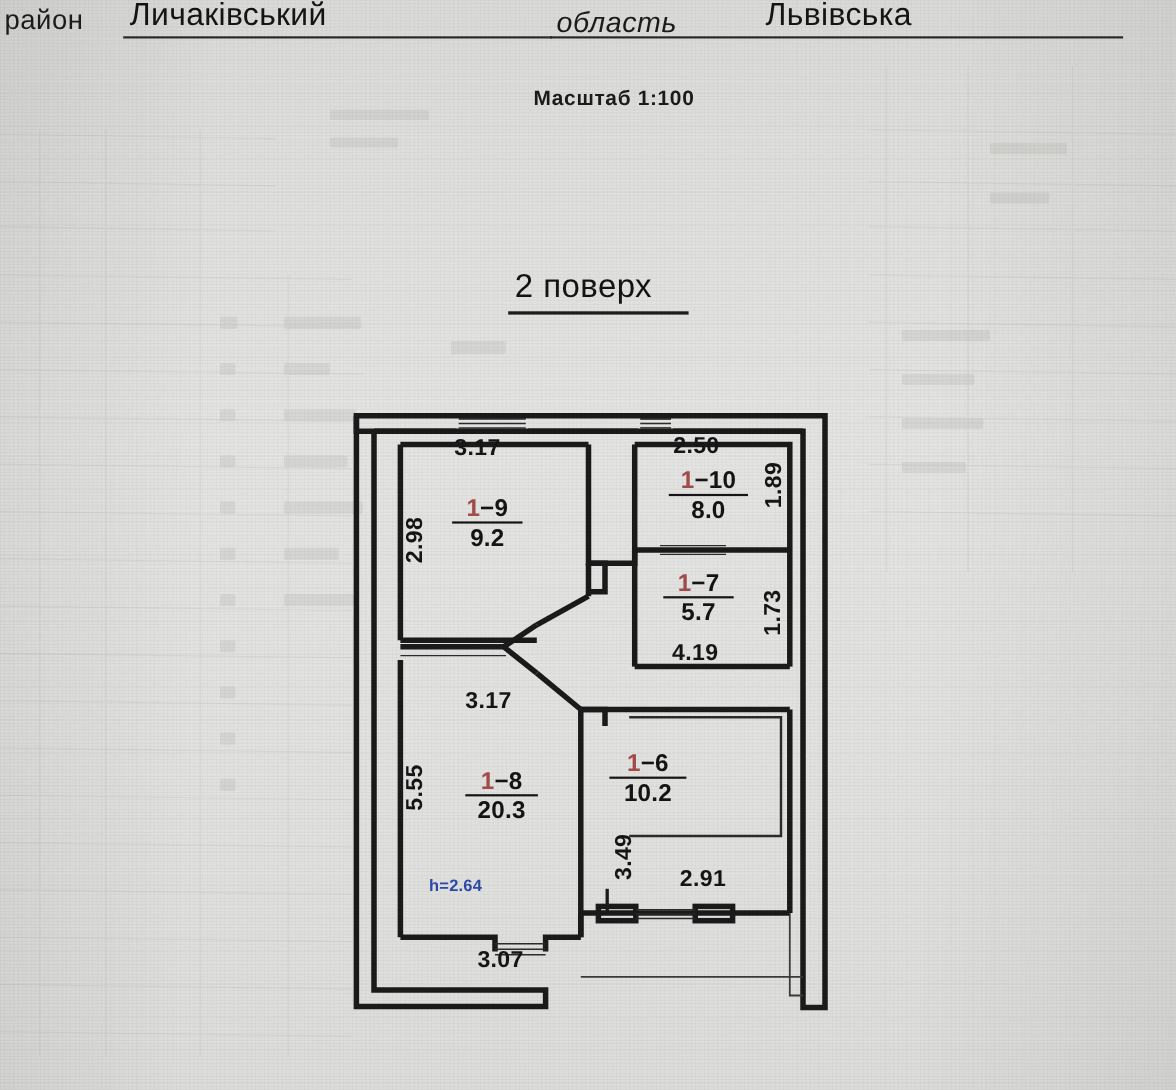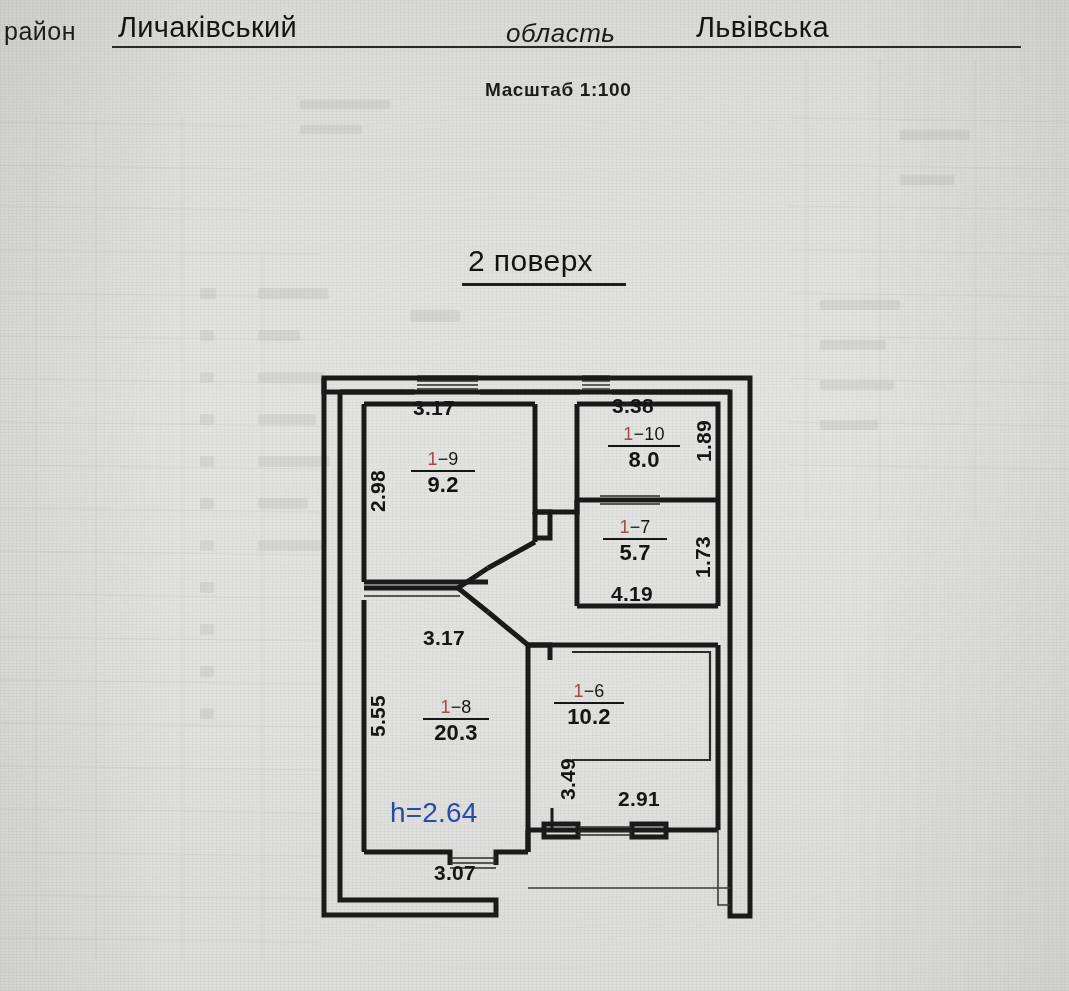--- a/index.html
+++ b/index.html
@@ -42,21 +42,21 @@
     pointer-events: none;
     background:
       radial-gradient(130% 95% at 48% 46%, rgba(255,255,255,.30) 0%, rgba(255,255,255,0) 55%),
       linear-gradient(92deg, rgba(0,0,0,.055) 0%, rgba(0,0,0,0) 18%, rgba(0,0,0,0) 78%, rgba(0,0,0,.05) 100%);
     mix-blend-mode: multiply;
   }
 
   
   .hdr {
     position: absolute;
-    top: 13px; left: 0;
+    top: 0; left: 0;
     width: 893px;
     height: 46px;
   }
   .hdr-label {
     position: absolute;
     font-size: 25px;
     letter-spacing: .5px;
     color: #1b1b1b;
     white-space: nowrap;
   }
@@ -130,43 +130,43 @@
     transform-origin: left top;
   }
 
   .room-label {
     position: absolute;
     text-align: center;
     white-space: nowrap;
     line-height: 1.05;
   }
   .room-num {
-    font-size: 18px;
-    font-weight: 400;
+    font-size: 22px;
+    font-weight: 700;
     letter-spacing: .2px;
     color: #141414;
     padding: 0 2px;
   }
   .room-num .idx { color: #a14b4b; }
   .room-rule {
     height: 0;
     border-bottom: 2px solid #151515;
     margin: 1px 0 1px 0;
   }
   .room-area {
     font-size: 22px;
     font-weight: 700;
     color: #141414;
     letter-spacing: .2px;
   }
 
   #height-note {
     position: absolute;
-    font-size: 28px;
-    font-weight: 400;
+    font-size: 15px;
+    font-weight: 700;
     color: #2b49a8;
     letter-spacing: .2px;
     white-space: nowrap;
   }
 </style>
 </head>
 <body>
 
 <svg id="paper-ghost" viewBox="0 0 1069 991" preserveAspectRatio="none">
   <g stroke="#9a9a96" stroke-width="1" fill="none" opacity="0.55">
@@ -364,21 +364,21 @@
     </g>
 
     <g fill="none" stroke="#1a1a1a" stroke-width="5">
       <path d="M 235,152 L 250,152 L 250,178 L 235,178"></path>
       <path d="M 228,285 L 250,285 L 250,300"></path>
     </g>
   </svg>
 
   <div class="dim" style="left:413px; top:396px;">3.17</div>
 
-  <div class="dim" style="left:612px; top:394px;">3.38</div>
+  <div class="dim" style="left:612px; top:394px;">2.50</div>
 
   <div class="dim vert" style="left:366px; top:512px;">2.98</div>
 
   <div class="dim vert" style="left:692px; top:462px;">1.89</div>
 
   <div class="dim vert" style="left:691px; top:578px;">1.73</div>
 
   <div class="dim" style="left:611px; top:582px;">4.19</div>
 
   <div class="dim" style="left:423px; top:626px;">3.17</div>

